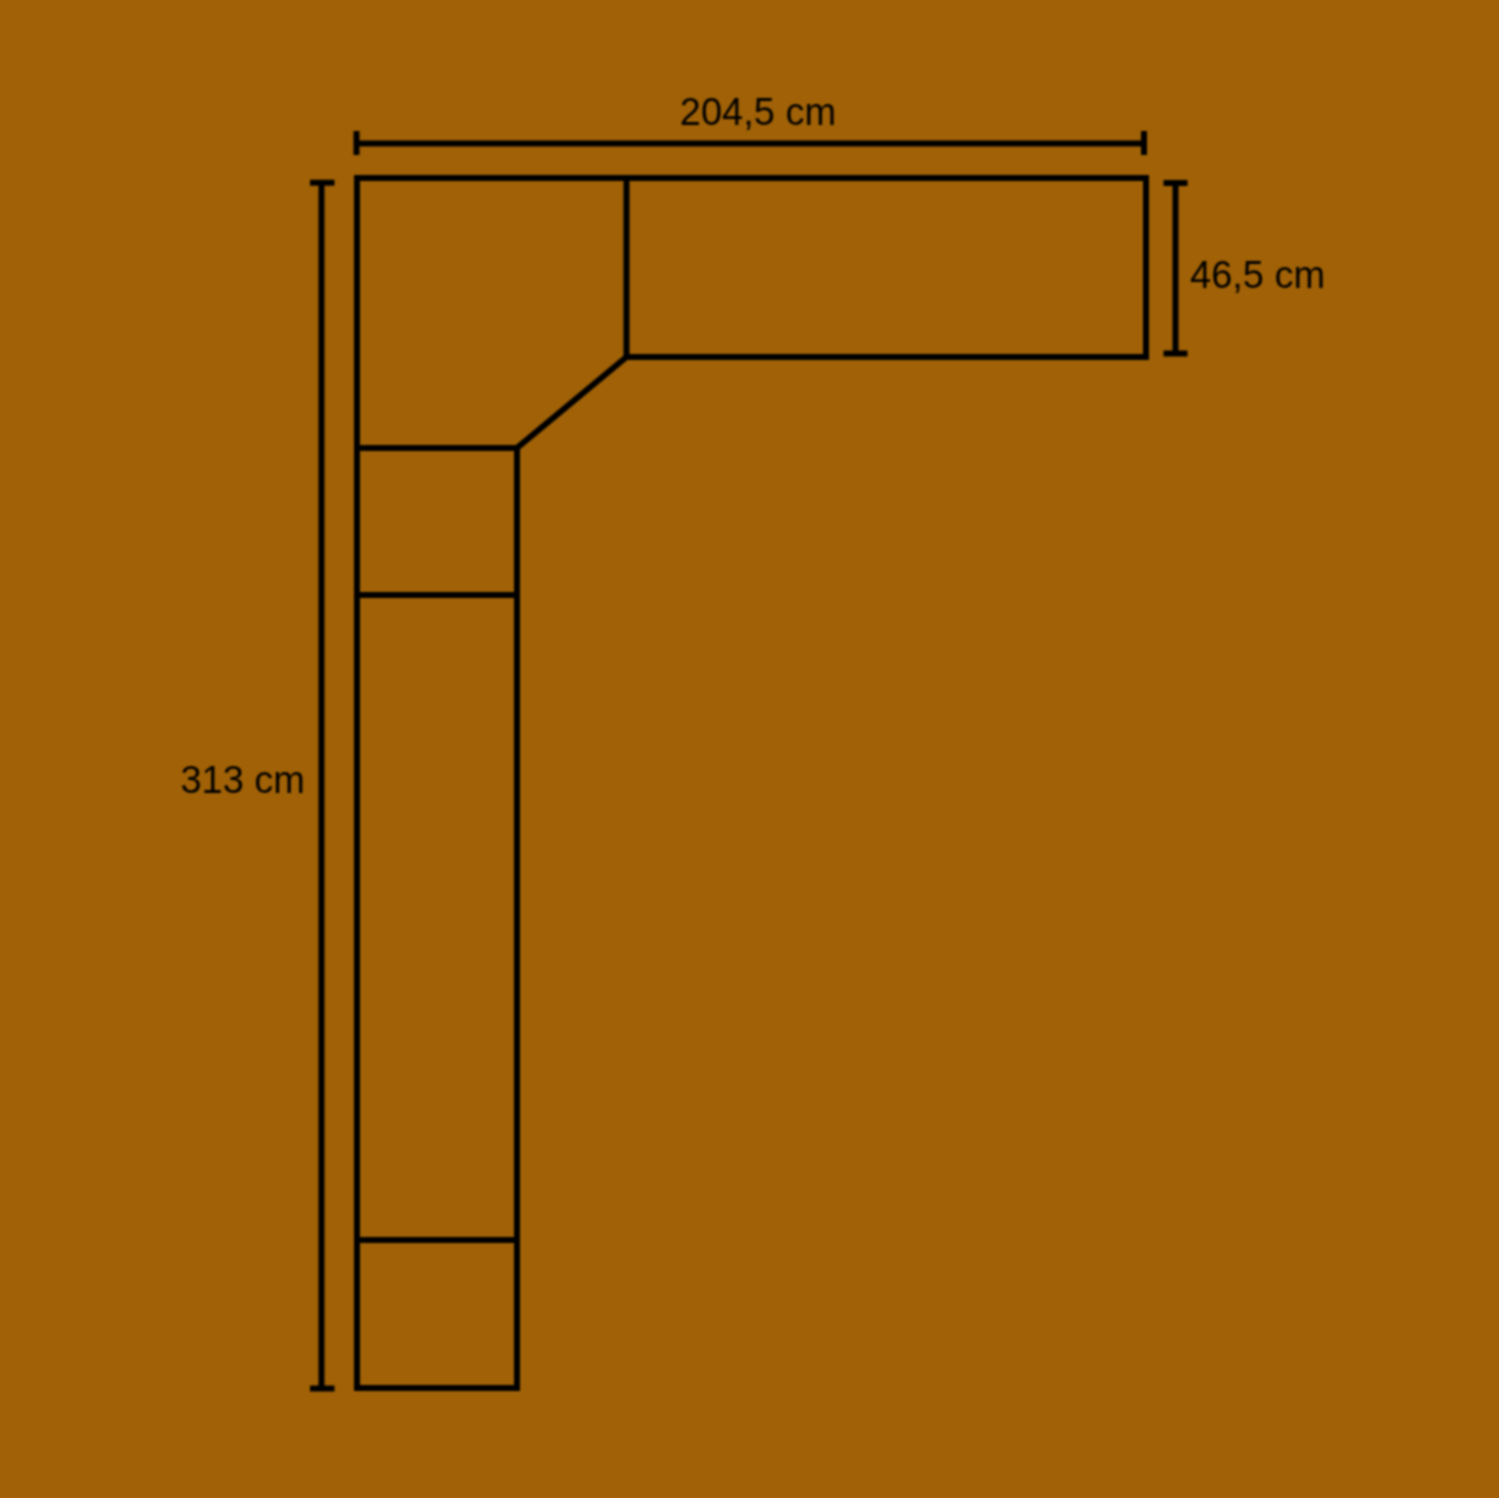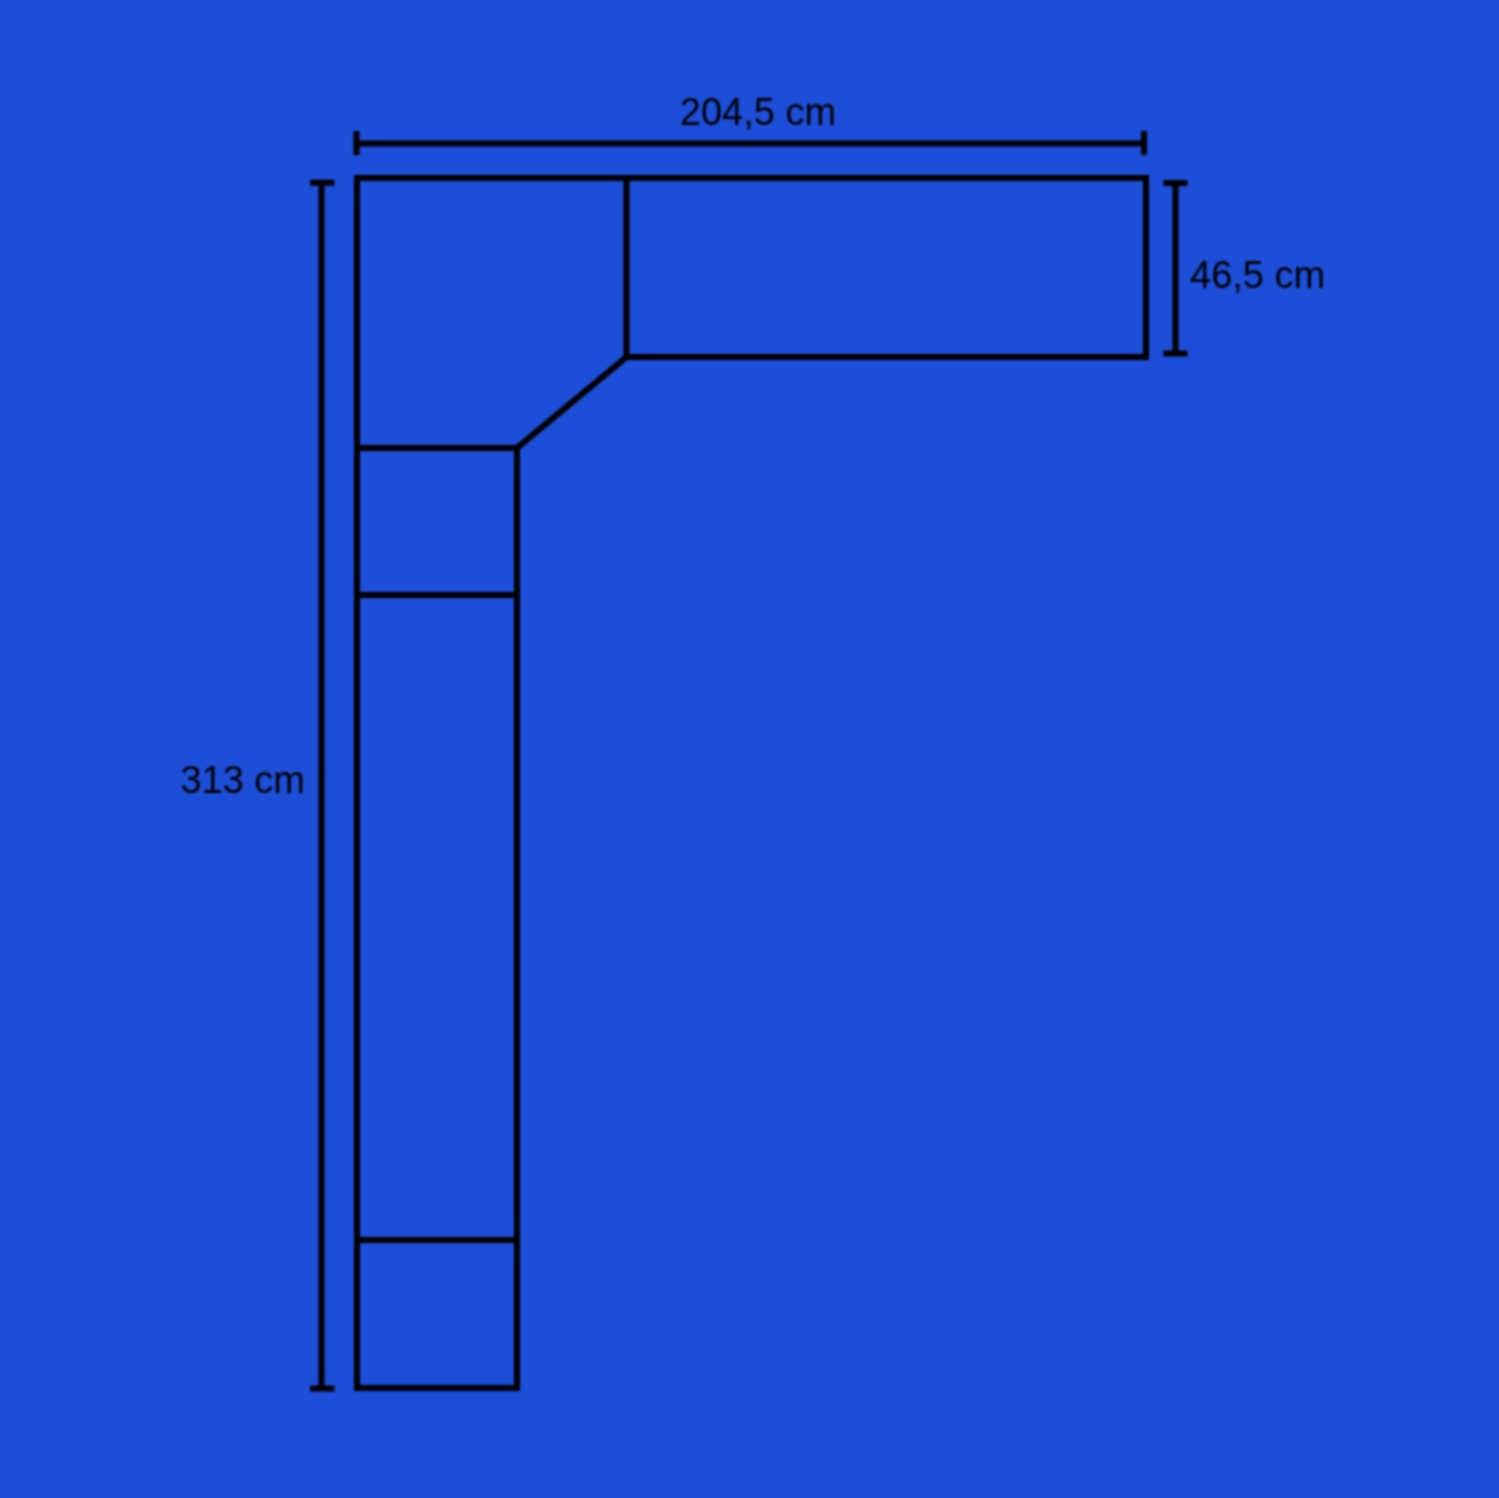--- a/index.html
+++ b/index.html
@@ -1,16 +1,16 @@
 <!DOCTYPE html>
 <html><head>
 <meta charset="utf-8">
 <style>
   html,body{margin:0;padding:0;background:#ffffff;}
-  .page{position:relative;width:1499px;height:1498px;background:#1d4ed8;overflow:hidden;}
+  .page{position:relative;width:1499px;height:1498px;background:#a16207;overflow:hidden;}
   svg{position:absolute;top:0;left:0;filter:blur(0.8px);}
   text{font-family:"Liberation Sans", sans-serif;fill:#000000;}
 </style>
 </head>
 <body>
 <div class="page">
 <svg width="1499" height="1498" viewBox="0 0 1499 1498">
 
   <path d="M357,178 H1146 V357 H626.5 L517,448 V1388 H357 Z" fill="none" stroke="#000" stroke-width="6" stroke-linejoin="miter"></path>
 

